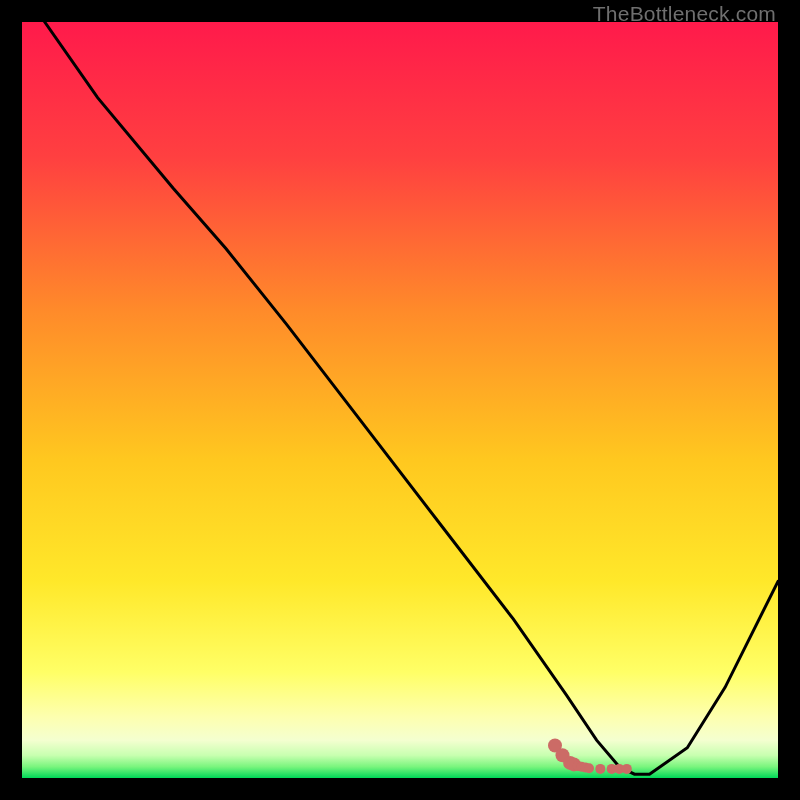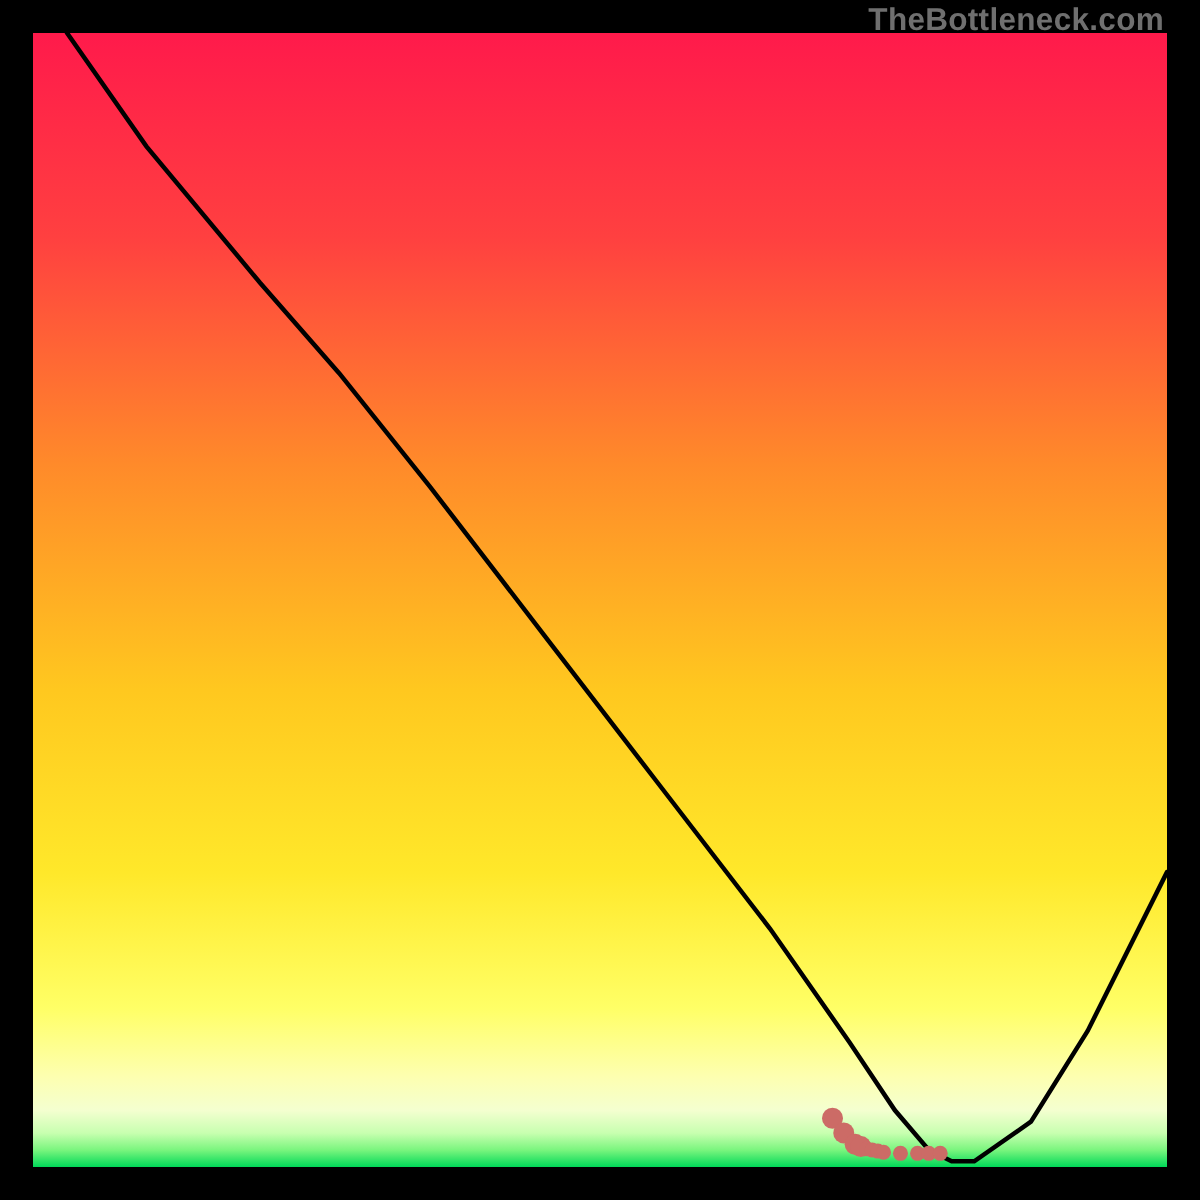--- a/index.html
+++ b/index.html
@@ -25,21 +25,21 @@
     top: 0;
     width: 756px;
     height: 756px;
   }
   .watermark {
     position: absolute;
     top: 2px;
     right: 24px;
     color: #6f6f6f;
     font-size: 21px;
-    font-weight: 700;
+    font-weight: 400;
     letter-spacing: 0.2px;
   }
 </style>
 </head>
 <body>
 
 <div class="frame">
   <svg class="plot" viewBox="0 0 756 756" preserveAspectRatio="none">
     <defs>
       <linearGradient id="bg-grad" x1="0" y1="0" x2="0" y2="1">

